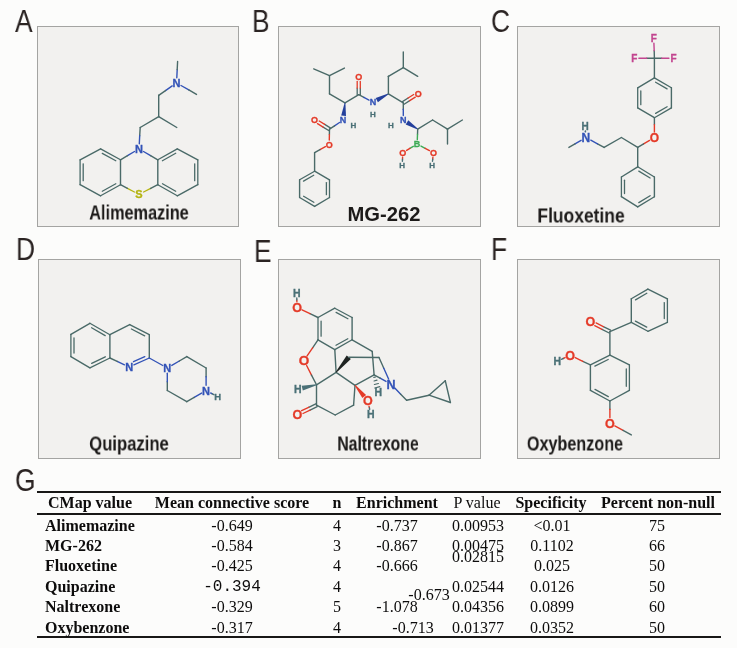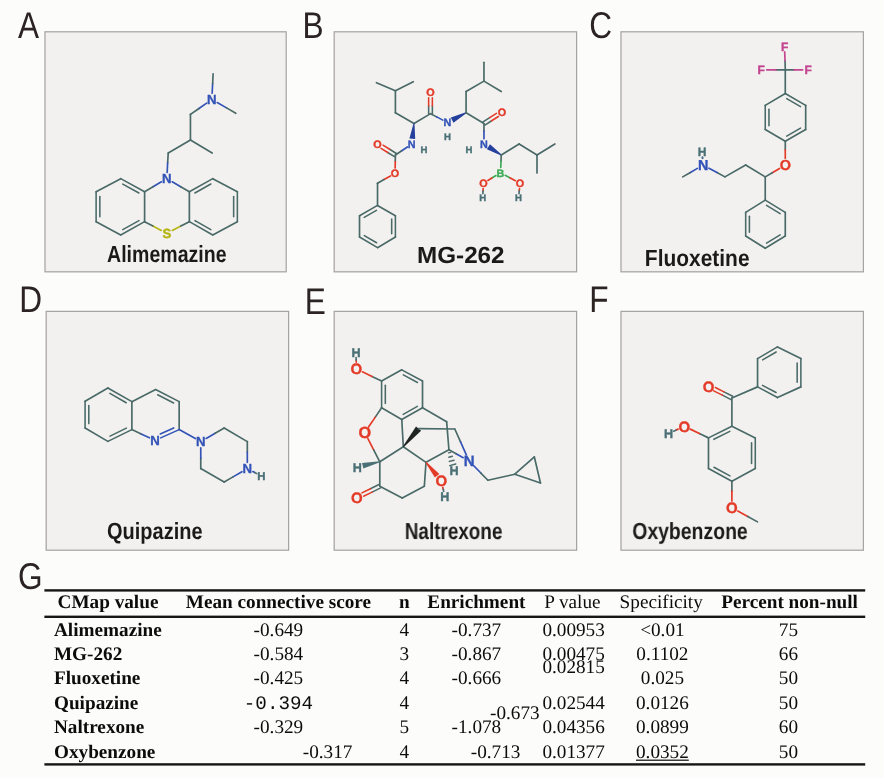--- a/index.html
+++ b/index.html
@@ -337,21 +337,21 @@
 <div class="big" style="left:491.2px;top:234.3px;">F</div>
 <div class="big" style="left:14.5px;top:465.1px;">G</div>
 <div class="tl" style="left:37px;top:491.2px;width:684px;height:2px;"></div>
 <div class="tl" style="left:37px;top:513.3px;width:684px;height:1.8px;"></div>
 <div class="tl" style="left:37px;top:636.3px;width:684px;height:2.2px;"></div>
 <div class="tt ctr" style="left:90px;top:503px;font-weight:bold;">CMap value</div>
 <div class="tt ctr" style="left:232.3px;top:503px;font-weight:bold;">Mean connective score</div>
 <div class="tt ctr" style="left:336.5px;top:503px;font-weight:bold;">n</div>
 <div class="tt ctr" style="left:397px;top:503px;font-weight:bold;">Enrichment</div>
 <div class="tt ctr" style="left:477px;top:503px;font-weight:normal;">P value</div>
-<div class="tt ctr" style="left:551.3px;top:503px;font-weight:normal;">Specificity</div>
+<div class="tt ctr" style="left:551.3px;top:503px;font-weight:bold;">Specificity</div>
 <div class="tt ctr" style="left:658px;top:503px;font-weight:bold;">Percent non-null</div>
 <div class="tt" style="left:45px;top:525.7px;font-weight:bold;transform:translateY(-50%);">Alimemazine</div>
 <div class="tt ctr" style="left:232.3px;top:525.7px;">-0.649</div>
 <div class="tt ctr" style="left:336.5px;top:525.7px;">4</div>
 <div class="tt ctr" style="left:397px;top:525.7px;">-0.737</div>
 <div class="tt ctr" style="left:477.5px;top:525.7px;">0.00953</div>
 <div class="tt ctr" style="left:551.5px;top:525.7px;">&lt;0.01</div>
 <div class="tt ctr" style="left:657px;top:525.7px;">75</div>
 <div class="tt" style="left:45px;top:546.0600000000001px;font-weight:bold;transform:translateY(-50%);">MG-262</div>
 <div class="tt ctr" style="left:232.3px;top:546.0600000000001px;">-0.584</div>
@@ -375,17 +375,17 @@
 <div class="tt ctr" style="left:551.5px;top:586.7800000000001px;">0.0126</div>
 <div class="tt ctr" style="left:657px;top:586.7800000000001px;">50</div>
 <div class="tt" style="left:45px;top:607.1400000000001px;font-weight:bold;transform:translateY(-50%);">Naltrexone</div>
 <div class="tt ctr" style="left:232.3px;top:607.1400000000001px;">-0.329</div>
 <div class="tt ctr" style="left:336.5px;top:607.1400000000001px;">5</div>
 <div class="tt ctr" style="left:397px;top:607.1400000000001px;">-1.078</div>
 <div class="tt ctr" style="left:477.5px;top:607.1400000000001px;">0.04356</div>
 <div class="tt ctr" style="left:551.5px;top:607.1400000000001px;">0.0899</div>
 <div class="tt ctr" style="left:657px;top:607.1400000000001px;">60</div>
 <div class="tt" style="left:45px;top:627.5px;font-weight:bold;transform:translateY(-50%);">Oxybenzone</div>
-<div class="tt ctr" style="left:232.3px;top:627.5px;margin-left:41px;">-0.317</div>
+<div class="tt ctr" style="left:232.3px;top:627.5px;">-0.317</div>
 <div class="tt ctr" style="left:336.5px;top:627.5px;">4</div>
 <div class="tt ctr" style="left:397px;top:627.5px;margin-left:16px;">-0.713</div>
 <div class="tt ctr" style="left:477.5px;top:627.5px;">0.01377</div>
-<div class="tt ctr" style="left:551.5px;top:627.5px;text-decoration:underline;">0.0352</div>
+<div class="tt ctr" style="left:551.5px;top:627.5px;">0.0352</div>
 <div class="tt ctr" style="left:657px;top:627.5px;">50</div>
 </body></html>

